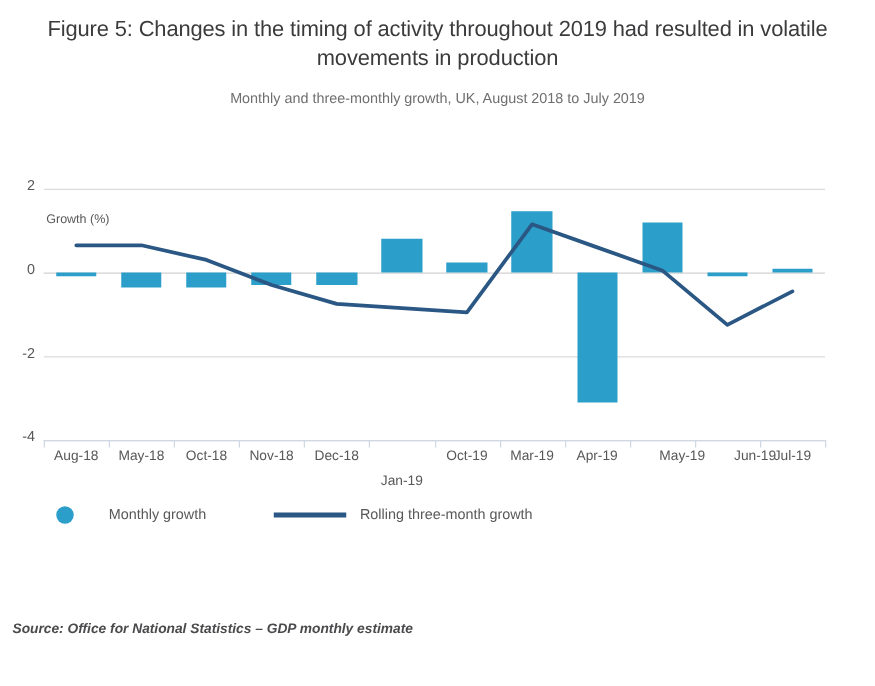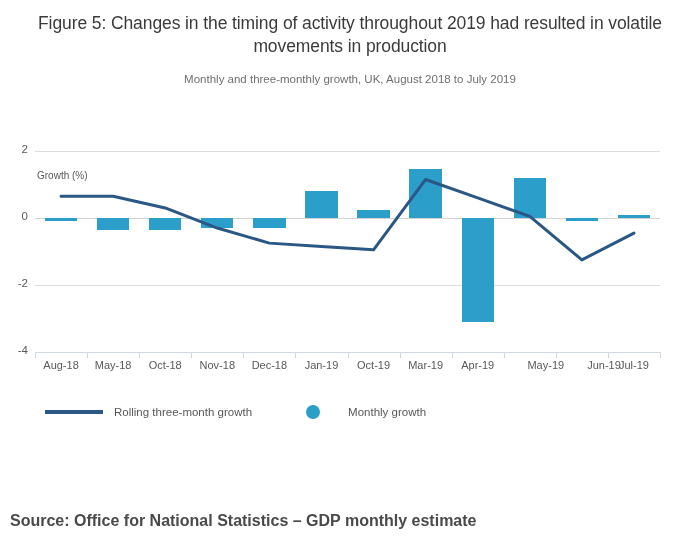--- a/index.html
+++ b/index.html
@@ -164,24 +164,25 @@
   }
   .legend-label {
     font-size: 11.5px;
     color: #58585a;
   }
 
   
   .source {
     position: absolute;
     left: 10px;
-    top: 512px;
-    font-size: 16px;
+    top: 497px;
+    font-size: 11px;
     font-weight: 700;
     color: #4a4a4c;
+    font-style: italic;
   }
 </style>
 </head>
 <body>
 
 <div class="fig-header">
   <h1 class="fig-title">Figure 5: Changes in the timing of activity throughout 2019 had resulted in volatile movements in production</h1>
   <div class="fig-subtitle">Monthly and three-monthly growth, UK, August 2018 to July 2019</div>
 </div>
 
@@ -229,42 +230,42 @@
         <div class="xlabel" style="left: 0px; width: 52.0833px;">Aug-18</div>
         <div class="xtick-mark" style="left: 52.0833px;"></div>
         <div class="xlabel" style="left: 52.0833px; width: 52.0833px;">May-18</div>
         <div class="xtick-mark" style="left: 104.167px;"></div>
         <div class="xlabel" style="left: 104.167px; width: 52.0833px;">Oct-18</div>
         <div class="xtick-mark" style="left: 156.25px;"></div>
         <div class="xlabel" style="left: 156.25px; width: 52.0833px;">Nov-18</div>
         <div class="xtick-mark" style="left: 208.333px;"></div>
         <div class="xlabel" style="left: 208.333px; width: 52.0833px;">Dec-18</div>
         <div class="xtick-mark" style="left: 260.417px;"></div>
-        <div class="xlabel" style="left: 260.417px; width: 52.0833px;">Jan-19</div>
+        <div class="xlabel" style="left: 260.417px; width: 52.0833px; margin-top: 20px;">Jan-19</div>
         <div class="xtick-mark" style="left: 312.5px;"></div>
         <div class="xlabel" style="left: 312.5px; width: 52.0833px;">Oct-19</div>
         <div class="xtick-mark" style="left: 364.583px;"></div>
         <div class="xlabel" style="left: 364.583px; width: 52.0833px;">Mar-19</div>
         <div class="xtick-mark" style="left: 416.667px;"></div>
         <div class="xlabel" style="left: 416.667px; width: 52.0833px;">Apr-19</div>
         <div class="xtick-mark" style="left: 468.75px;"></div>
         <div class="xlabel" style="left: 468.75px; width: 52.0833px; margin-left: 16px;">May-19</div>
         <div class="xtick-mark" style="left: 520.833px;"></div>
         <div class="xlabel" style="left: 543px; width: 52.0833px;">Jun-19</div>
         <div class="xtick-mark" style="left: 572.917px;"></div>
         <div class="xlabel" style="left: 572.917px; width: 52.0833px;">Jul-19</div>
         <div class="xtick-mark" style="left: 625px;"></div>
       </div>
   </div>
 </div>
 
 <div class="legend">
   <div class="legend-item">
+    <span class="legend-dot"></span>
+    <span class="legend-label">Monthly growth</span>
+  </div>
+  <div class="legend-item">
     <span class="legend-line"></span>
     <span class="legend-label">Rolling three-month growth</span>
   </div>
-  <div class="legend-item">
-    <span class="legend-dot"></span>
-    <span class="legend-label">Monthly growth</span>
-  </div>
 </div>
 
 <div class="source">Source: Office for National Statistics – GDP monthly estimate</div>
 
 </body></html>

